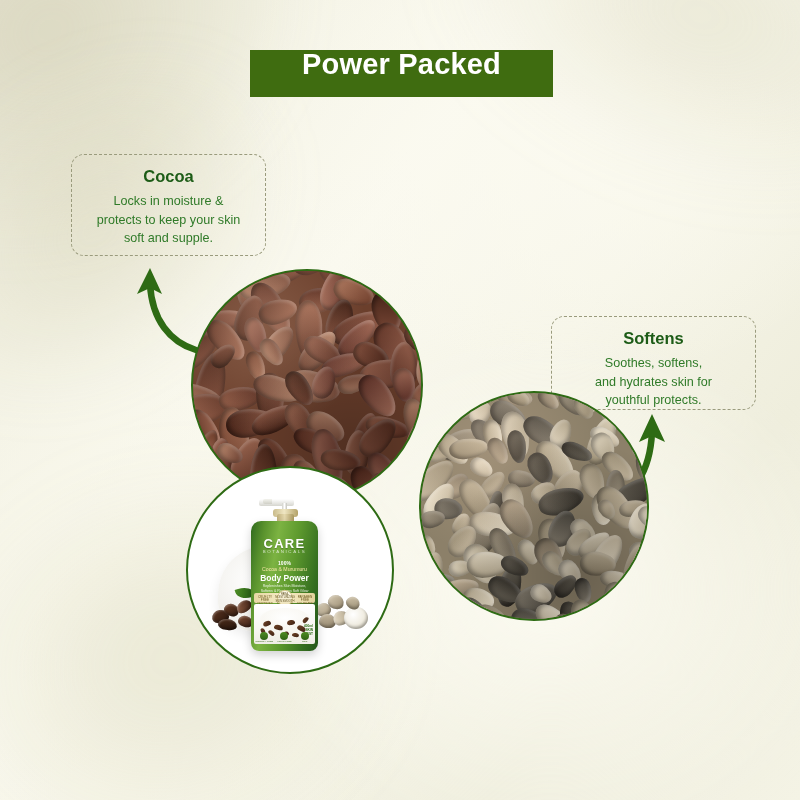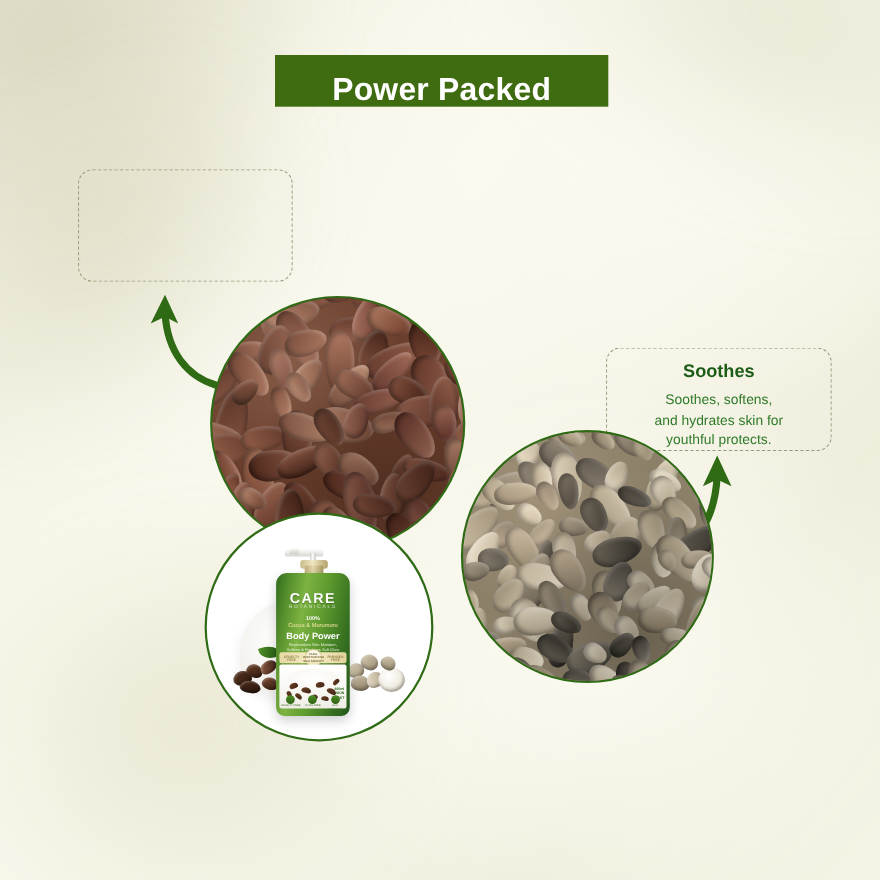--- a/index.html
+++ b/index.html
@@ -71,21 +71,21 @@
     filter: blur(24px);
   }
 
   
   .title-banner {
     position: absolute;
     left: 250px; top: 50px;
     width: 303px; height: 47px;
     background: #3f6c10;
     display: flex;
-    align-items: flex-end;
+    align-items: flex-start;
     justify-content: center;
   }
   .title-banner .title-text {
     color: #ffffff;
     font-size: 29px;
     font-weight: bold;
     letter-spacing: 0.2px;
     line-height: 1;
     white-space: nowrap;
   }
@@ -711,24 +711,28 @@
                 <div class="dot"></div>
                 <span class="btxt">ECO CONSCIOUS</span>
               </div>
             </div>
         </div>
       </div>
     </div>
   </div>
 
   <div class="callout" id="callout-cocoa">
+    <div class="callout-title">Cocoa</div>
+    <div class="callout-body">Locks in moisture &amp;
+protects to keep your skin
+soft and supple.</div>
   </div>
 
   <div class="callout" id="callout-murumuru">
-    <div class="callout-title">Soothes</div>
+    <div class="callout-title">Softens</div>
     <div class="callout-body">Soothes, softens,
 and hydrates skin for
 youthful protects.</div>
   </div>
 
   <svg class="arrow-svg" id="arrow-cocoa" width="110" height="100" viewBox="0 0 110 100">
     <path d="M 76 92 C 50 84, 32 62, 30 26" fill="none" stroke="#2e6b14" stroke-width="6.5" stroke-linecap="round"></path>
     <path d="M 30 10 L 42 36 L 30 30 L 17 36 Z" fill="#2e6b14"></path>
   </svg>
 

